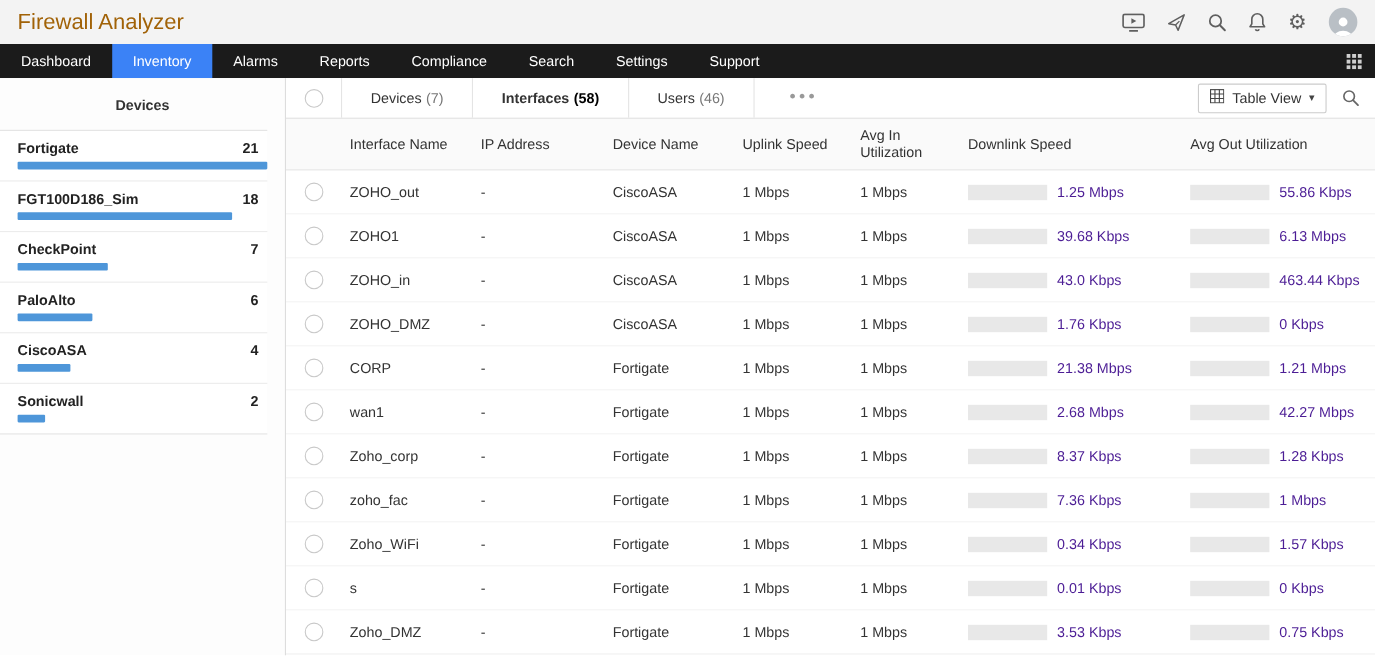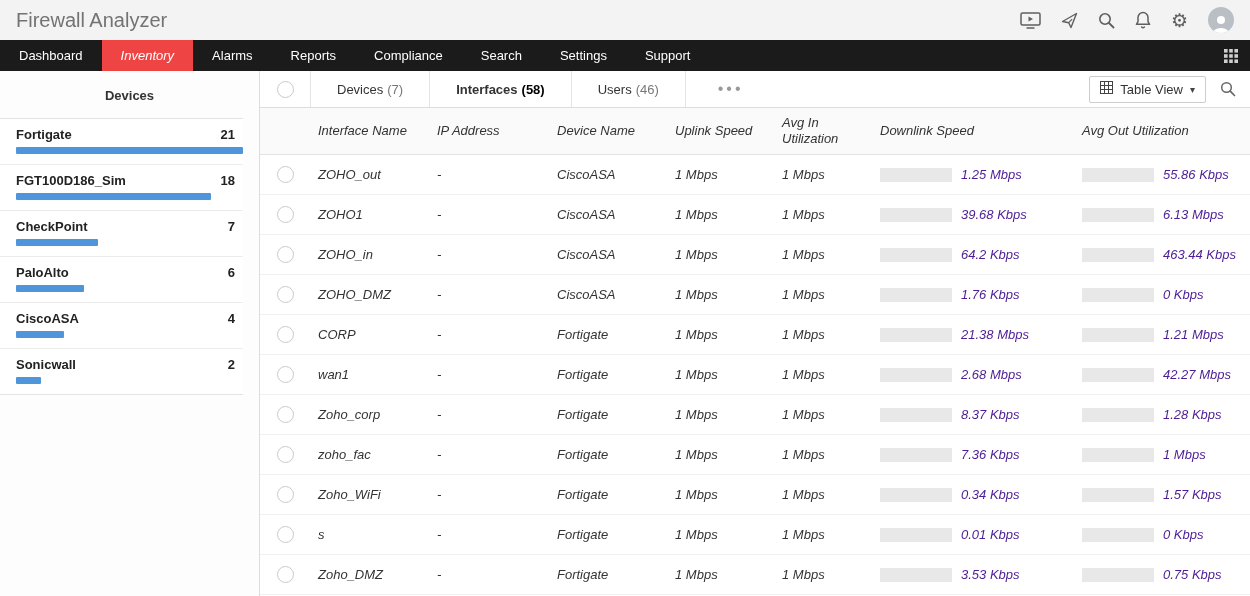--- a/index.html
+++ b/index.html
@@ -5,31 +5,31 @@
   * { box-sizing: border-box; }
   html,body { margin:0; padding:0; }
   body {
     width:1250px; height:596px; overflow:hidden;
     font-family:"Liberation Sans", sans-serif;
     background:#fff; color:#333;
   }
   
   .topbar { height:40px; background:#f3f3f3; display:flex; align-items:center;
             justify-content:space-between; padding:0 16px; }
-  .app-title { font-size:20px; color:#737373; }
+  .app-title { font-size:20px; color:#a16207; }
   .topbar-icons { display:flex; align-items:center; gap:20px; }
   .tb-icon { display:flex; align-items:center; cursor:pointer; }
   .gear-glyph { font-size:19px; color:#5f5f5f; line-height:1; }
   .avatar { width:26px; height:26px; border-radius:50%; background:#b9bfc5;
             display:flex; align-items:flex-end; justify-content:center; overflow:hidden; }
   
   .navbar { height:31px; background:#1b1b1b; display:flex; align-items:stretch; }
   .nav-items { display:flex; }
   .nav-item { color:#fff; font-size:13px; padding:0 19px; display:flex; align-items:center; cursor:pointer; }
-  .nav-item.active { background:#ef4444;font-style:italic; }
+  .nav-item.active { background:#3b82f6; }
   .nav-right { margin-left:auto; display:flex; align-items:center; padding-right:12px; }
   
   .content { display:flex; height:525px; }
   .sidebar { width:260px; border-right:1px solid #ddd; background:#fdfdfd; }
   .sidebar-title { text-align:center; font-size:13px; font-weight:bold; color:#333; padding:17px 0 15px; }
   .device-list { margin-right:16px; border-top:1px solid #e3e3e3; border-bottom:1px solid #e3e3e3; background:#fff; }
   .device-item { padding:8px 0 10px 16px; border-bottom:1px solid #ececec; cursor:pointer; }
   .device-item:last-child { border-bottom:none; }
   .device-line { display:flex; justify-content:space-between; align-items:center; padding-right:8px; }
   .device-name { font-size:13px; font-weight:bold; color:#222; }
@@ -46,21 +46,21 @@
   .tab .count { margin-left:4px; color:#777; }
   .tab.active { font-weight:bold; }
   .tab.active .count { color:#000000; font-weight:bold; }
   .more-btn { border:none; background:none; color:#999; font-size:16px; letter-spacing:3px;
               margin-left:26px; cursor:pointer; align-self:center; }
   .right-tools { margin-left:auto; display:flex; align-items:center; gap:14px; padding-right:14px; }
   .view-btn { border:1px solid #ccc; background:#fff; height:27px; display:flex; align-items:center;
               gap:7px; padding:0 10px; font-size:13px; color:#333; border-radius:2px; cursor:pointer; }
   .caret { font-size:10px; color:#444; }
   
-  .grid-cols { display:grid; grid-template-columns:50px 119px 120px 118px 107px 98px 202px 1fr;font-style:italic; }
+  .grid-cols { display:grid; grid-template-columns:50px 119px 120px 118px 107px 98px 202px 1fr; }
   .thead { background:#fafafa; border-bottom:1px solid #e3e3e3; height:47px; align-items:center;
            font-size:13px; color:#333; }
   .th { padding:0 10px 0 8px; line-height:1.25; }
   .tbody { overflow:hidden; flex:1; }
   .row { height:40px; align-items:center; border-bottom:1px solid #f0f0f0; font-size:13px; color:#333; background:#fff; }
   .cell { padding-left:8px; white-space:nowrap; overflow:hidden; text-overflow:ellipsis; }
   .radio-cell { display:flex; justify-content:center; padding:0; }
   .util-cell { display:flex; align-items:center; gap:9px; padding-left:8px; }
   .bar-track { width:72px; height:14px; background:#e8e8e8; flex-shrink:0; position:relative; }
   .bar-fill { height:100%; width:0; }
@@ -296,21 +296,21 @@
     <div class="radio-cell">
             <span class="radio"></span>
           </div>
     <div class="cell">ZOHO_in</div>
     <div class="cell">-</div>
     <div class="cell">CiscoASA</div>
     <div class="cell">1 Mbps</div>
     <div class="cell">1 Mbps</div>
     <div class="util-cell">
       <span class="bar-track"><span class="bar-fill" style="width: max(5%, 4px); background: rgb(85, 180, 92);"></span></span>
-      <span class="util-value">64.2 Kbps</span>
+      <span class="util-value">43.0 Kbps</span>
     </div>
     <div class="util-cell">
       <span class="bar-track"><span class="bar-fill" style="width: max(46%, 4px); background: rgb(233, 220, 99);"></span></span>
       <span class="util-value">463.44 Kbps</span>
     </div>
   </div>
         <div class="row grid-cols">
     <div class="radio-cell">
             <span class="radio"></span>
           </div>

